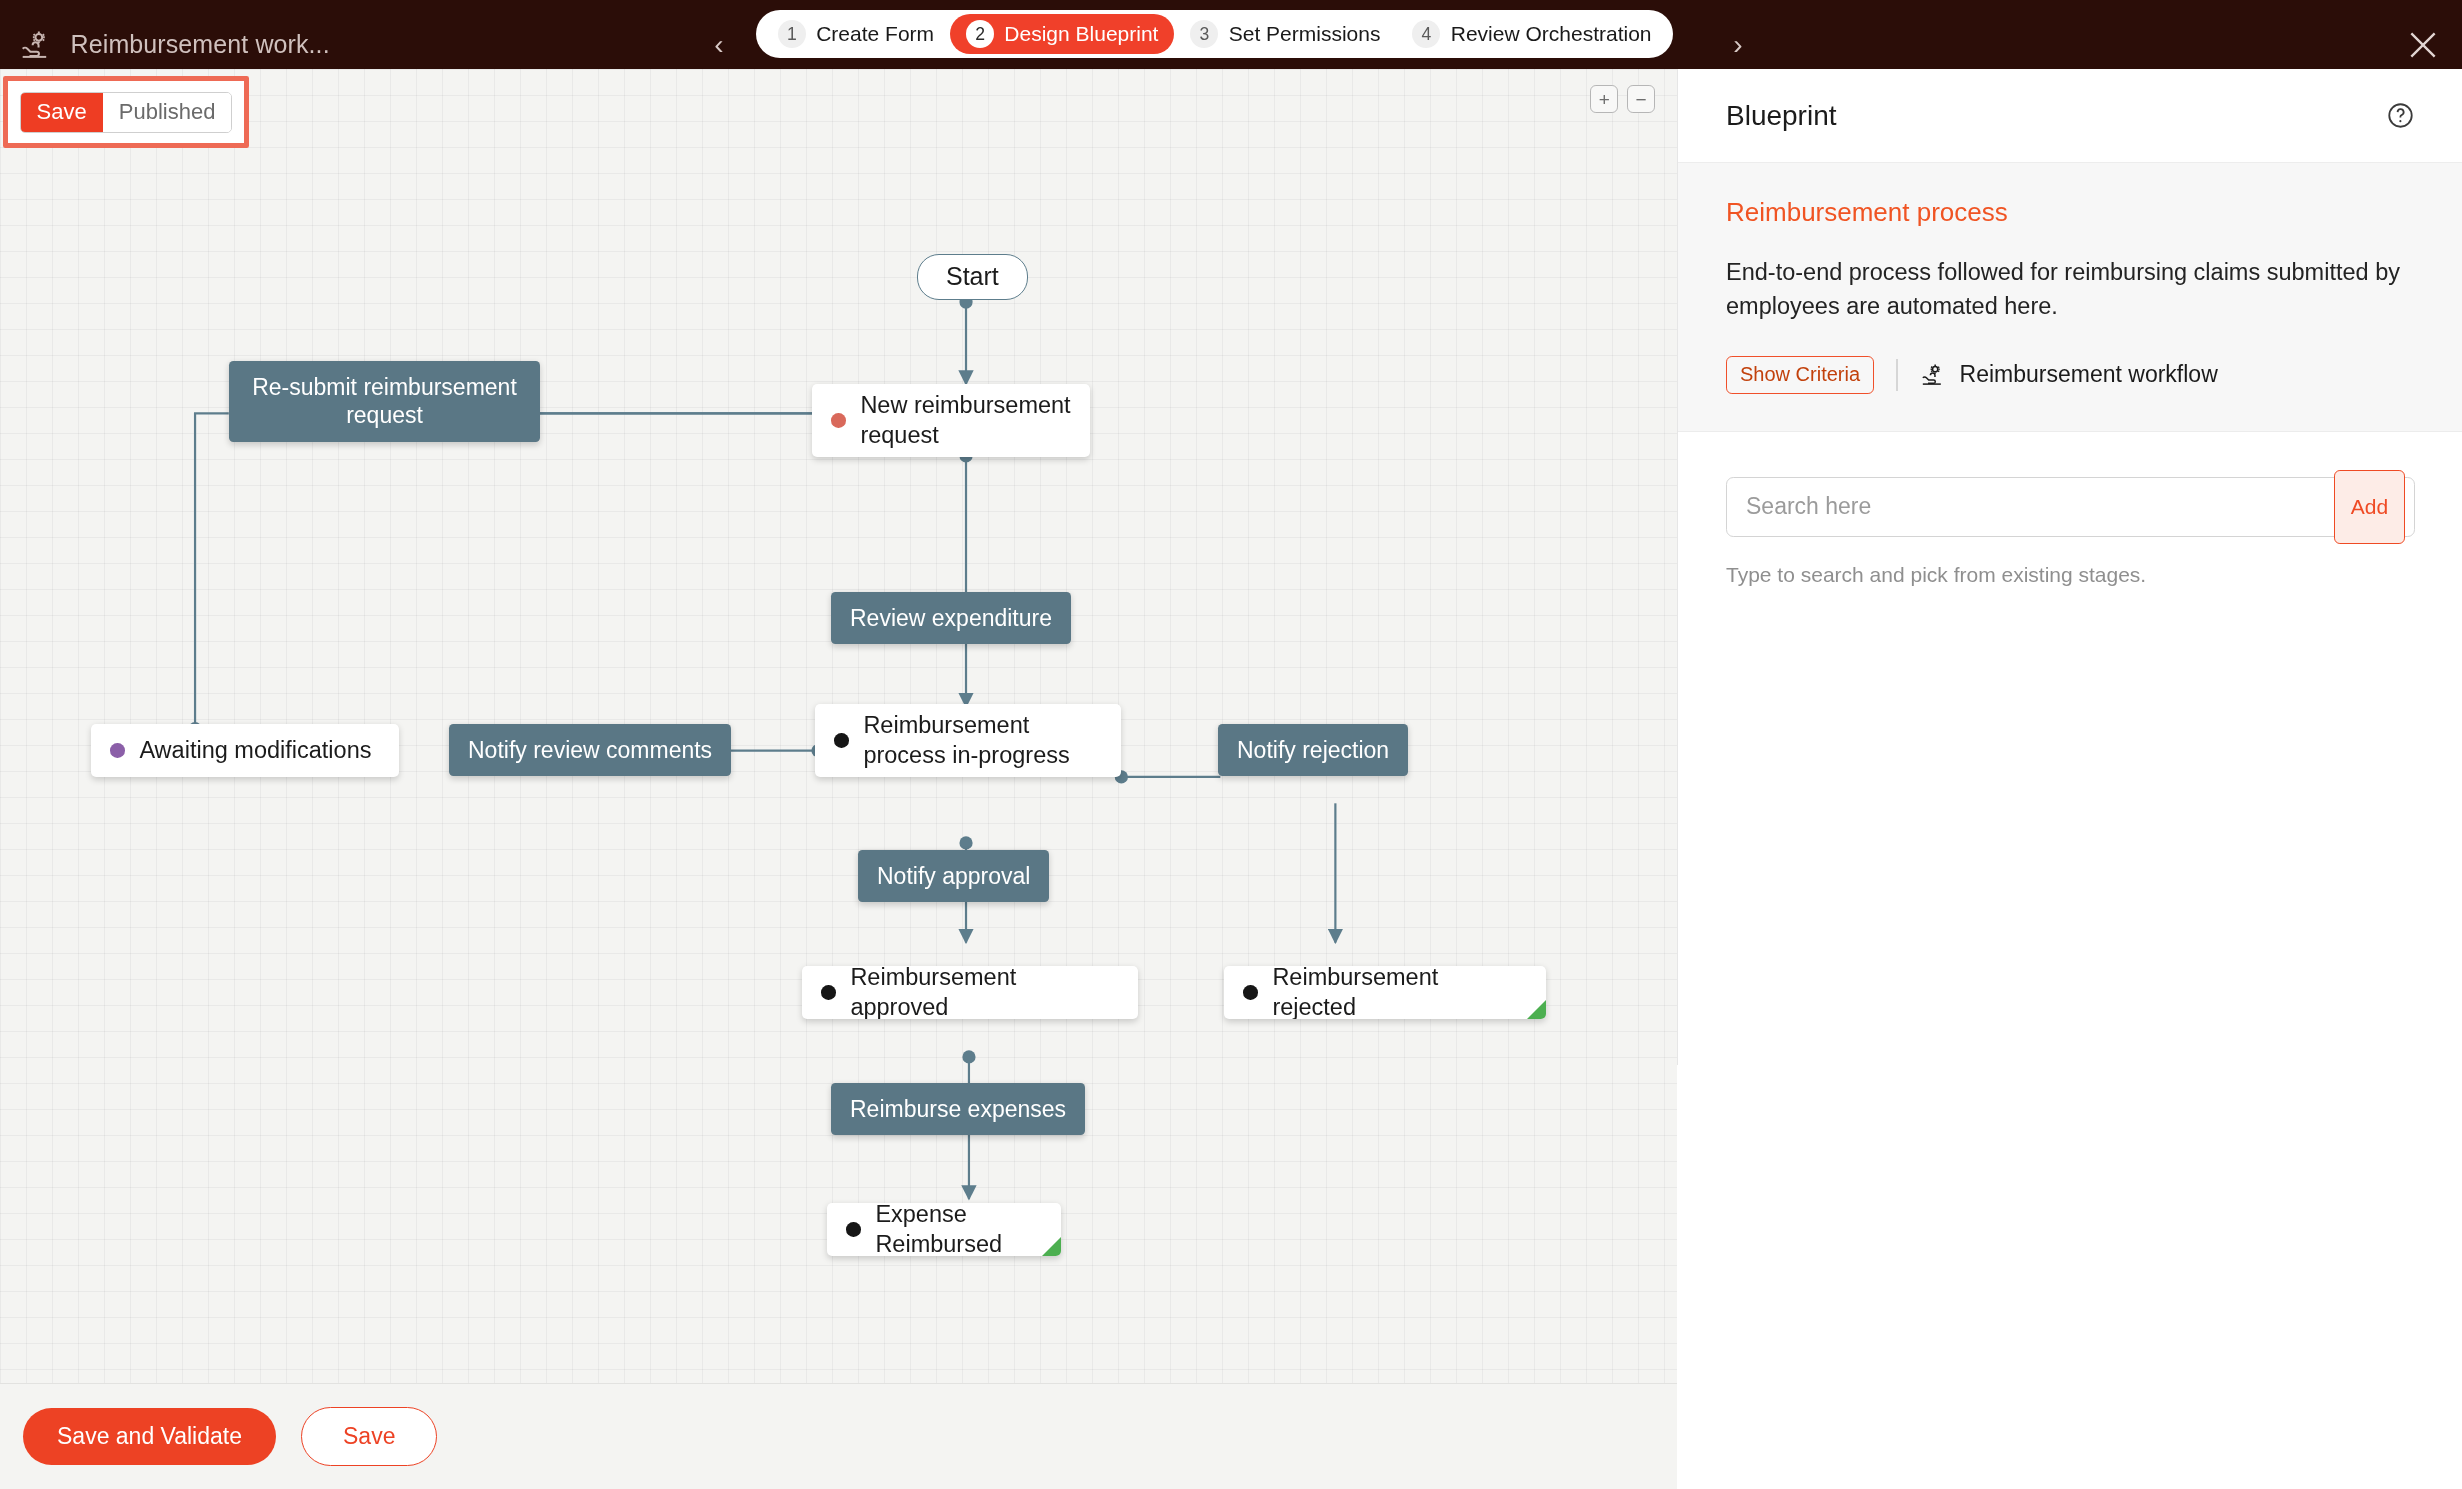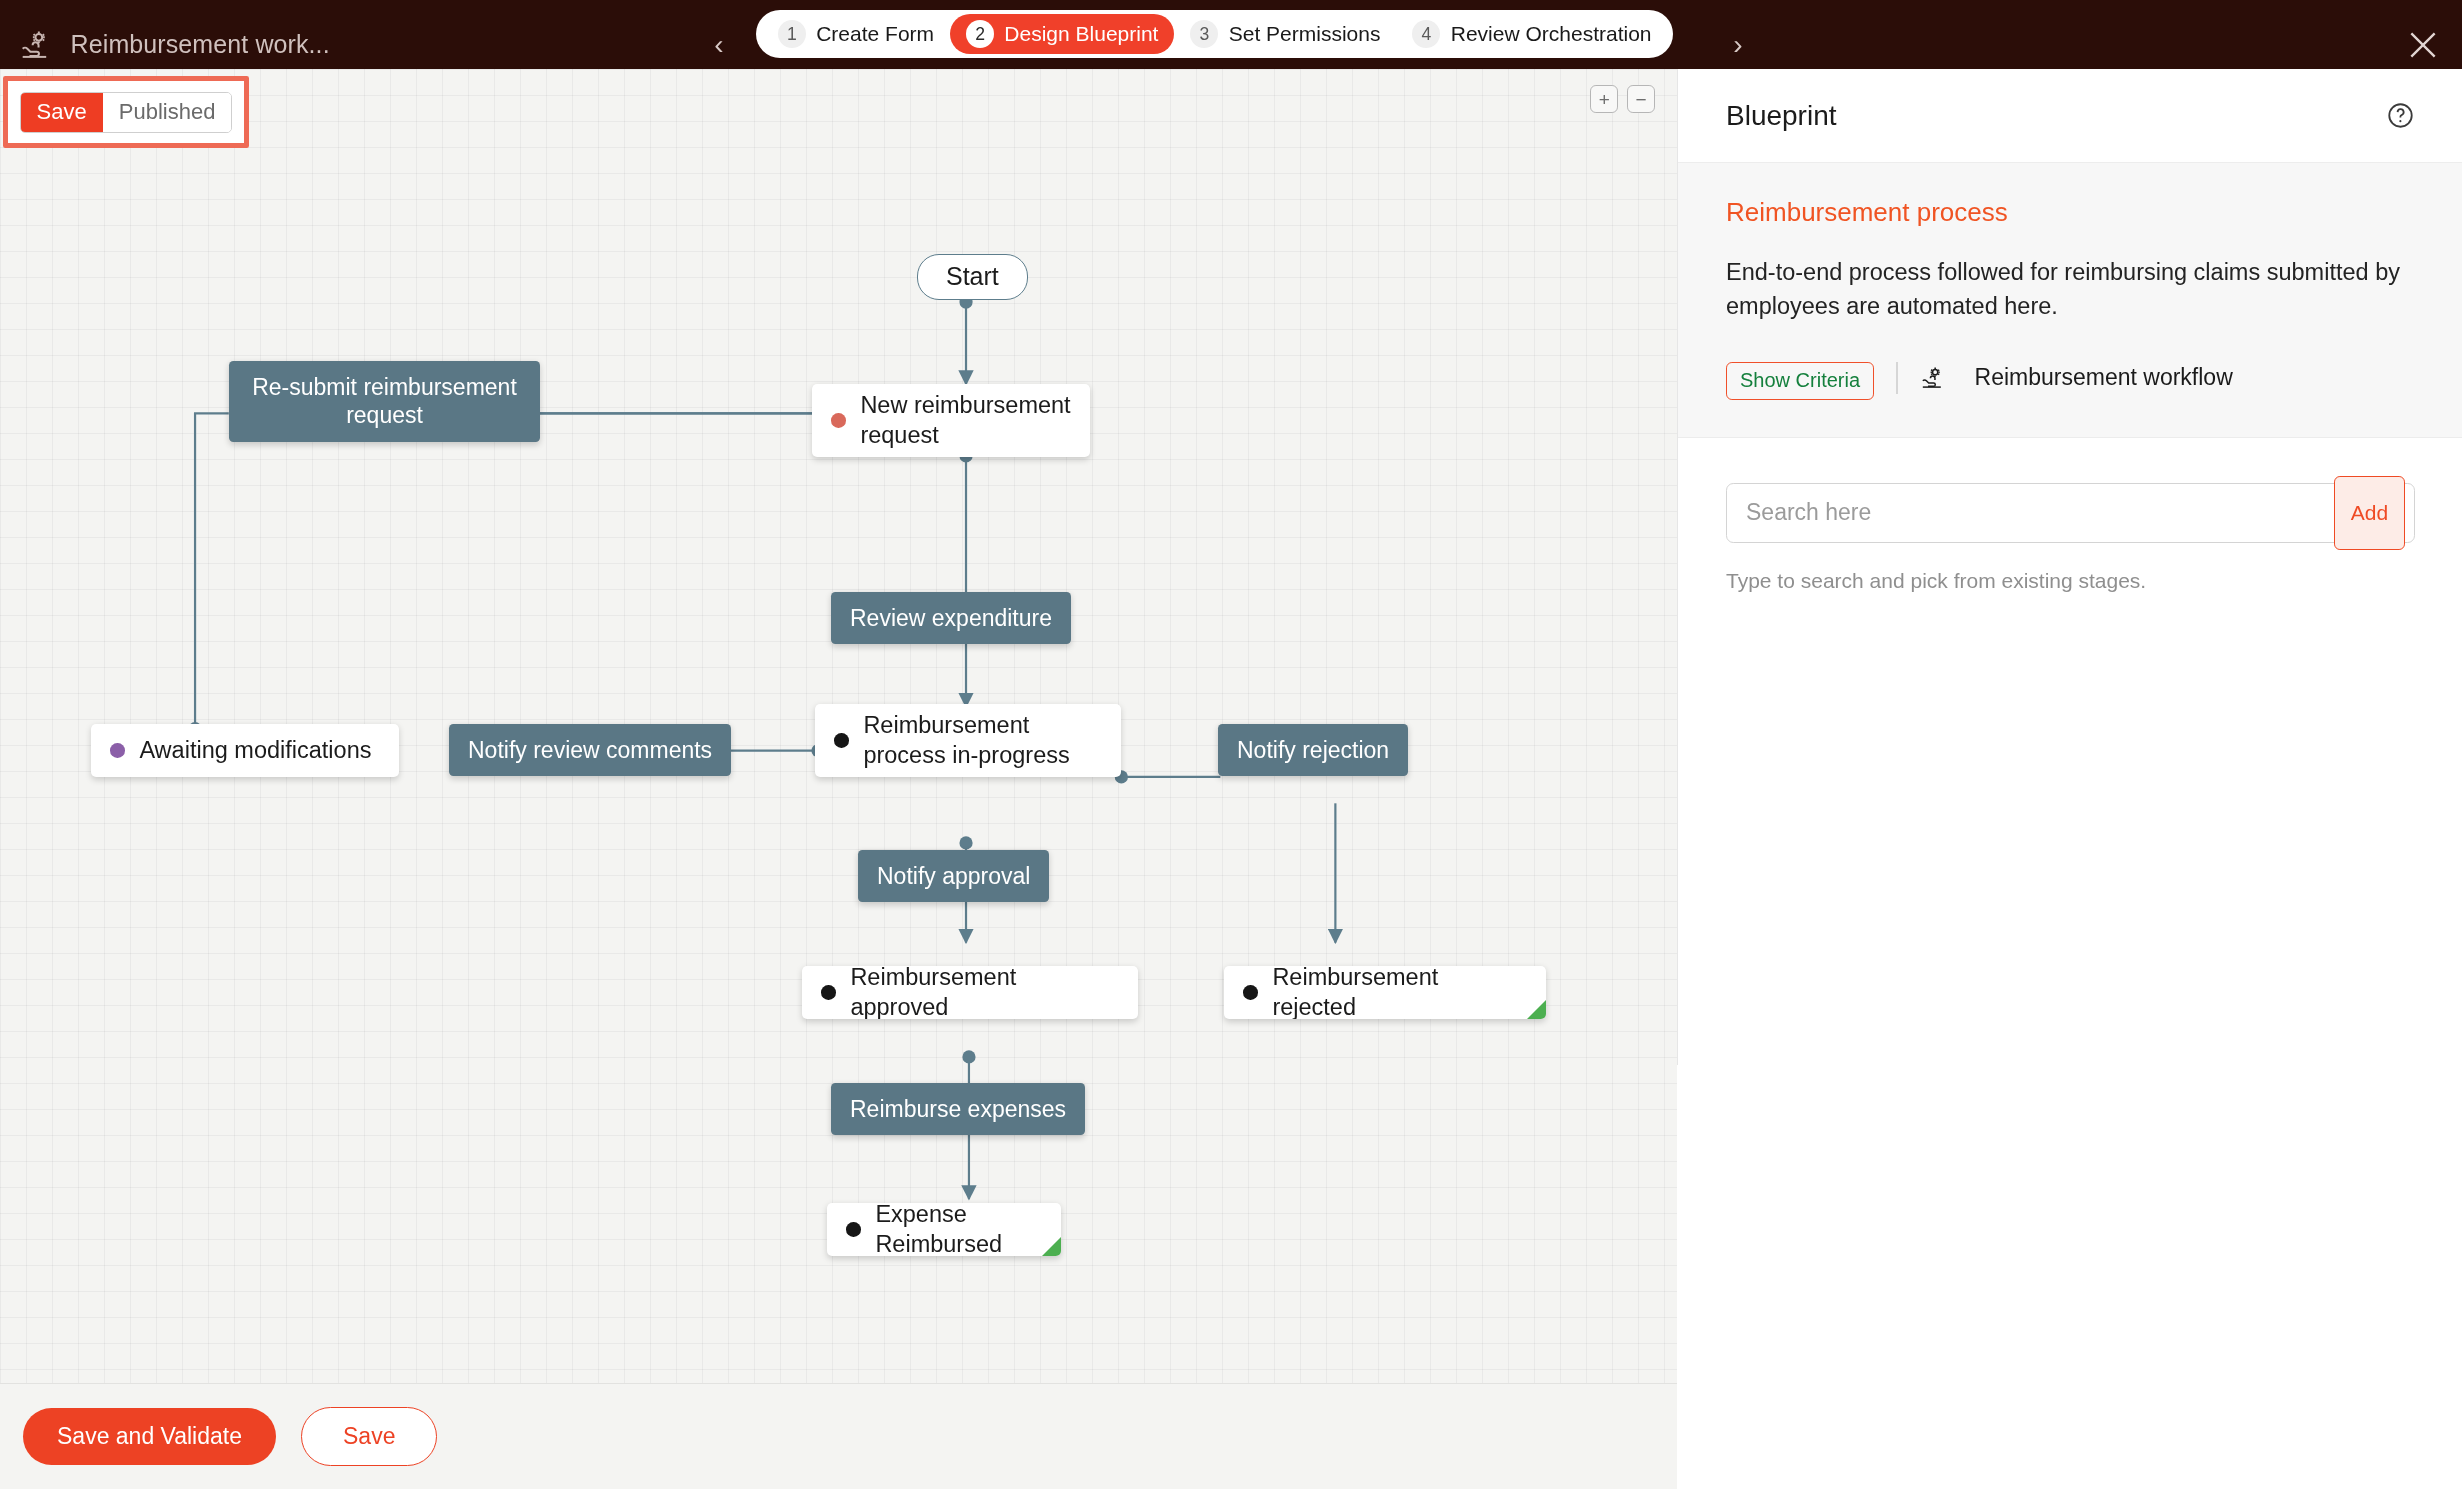--- a/index.html
+++ b/index.html
@@ -141,27 +141,26 @@
   .panel-title { font-size: 28px; color: #1b1b1b; }
   .help-icon { width: 29px; height: 29px; cursor: pointer; color: #3b3b3b; }
   .panel-card {
     background: #f7f7f7; border-bottom: 1.5px solid #ececec;
     padding: 34px 48px 37px 48px;
   }
   .proc-name { color: #f05423; font-size: 26px; margin-bottom: 28px; }
   .proc-desc { font-size: 23.5px; color: #232323; line-height: 1.44; margin-bottom: 32px; }
   .card-actions { display: flex; align-items: center; gap: 22px; }
   .chip-criteria {
-    border: 1.5px solid #f0502a; color: #15803d; border-radius: 5.9px;
+    border: 1.5px solid #f0502a; color: #c2410c; border-radius: 5.9px;
     font-size: 20px; padding: 6.6px 13px; background: transparent; cursor: pointer;
     font-family: "Liberation Sans", sans-serif;
-    margin-top: 6px;
   }
   .vdiv { width: 1.5px; height: 32px; background: #d6d6d6; }
-  .wf { display: flex; align-items: center; gap: 29px; font-size: 23px; color: #1b1b1b; cursor: pointer; }
+  .wf { display: flex; align-items: center; gap: 14px; font-size: 23px; color: #1b1b1b; cursor: pointer; }
   .wf-icon { width: 26px; height: 26px; color: #1b1b1b; }
   .panel-body { padding: 45px 48px 0 48px; }
   .searchrow {
     display: flex; align-items: center; justify-content: space-between;
     border: 1.5px solid #d4d4d4; border-radius: 7.3px; height: 60px; padding: 0 8.8px 0 19px;
     background: #fff;
   }
   .searchrow input {
     border: none; outline: none; font-size: 23px; color: #1b1b1b; flex: 1;
     font-family: "Liberation Sans", sans-serif; background: transparent;

